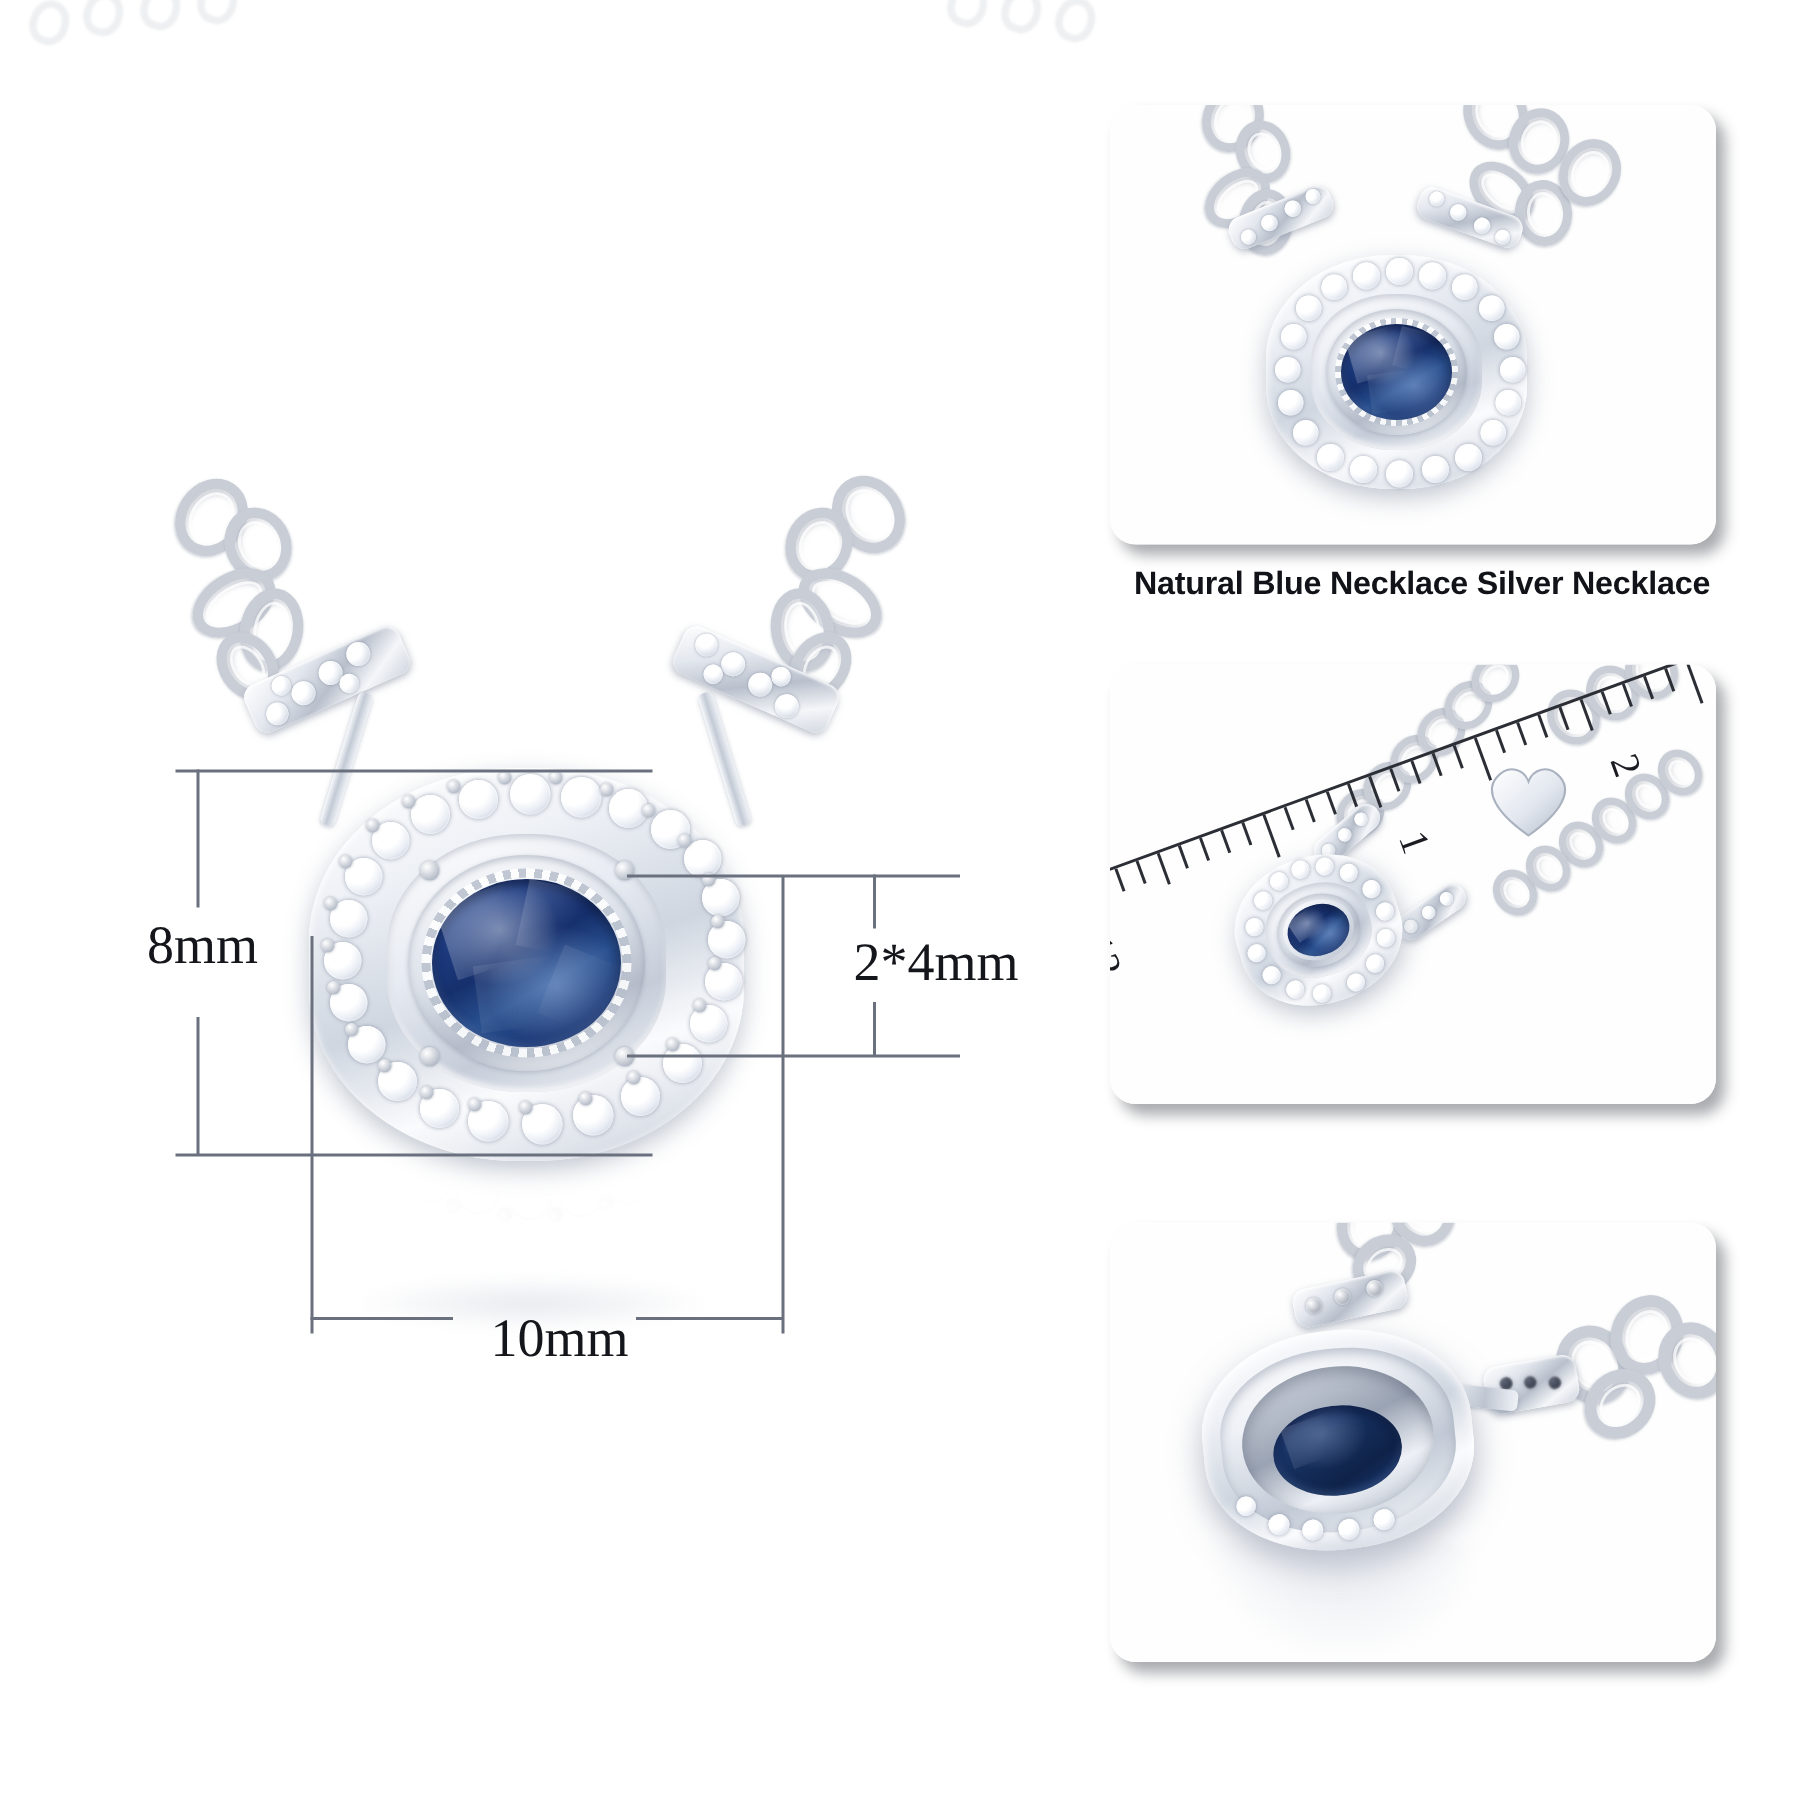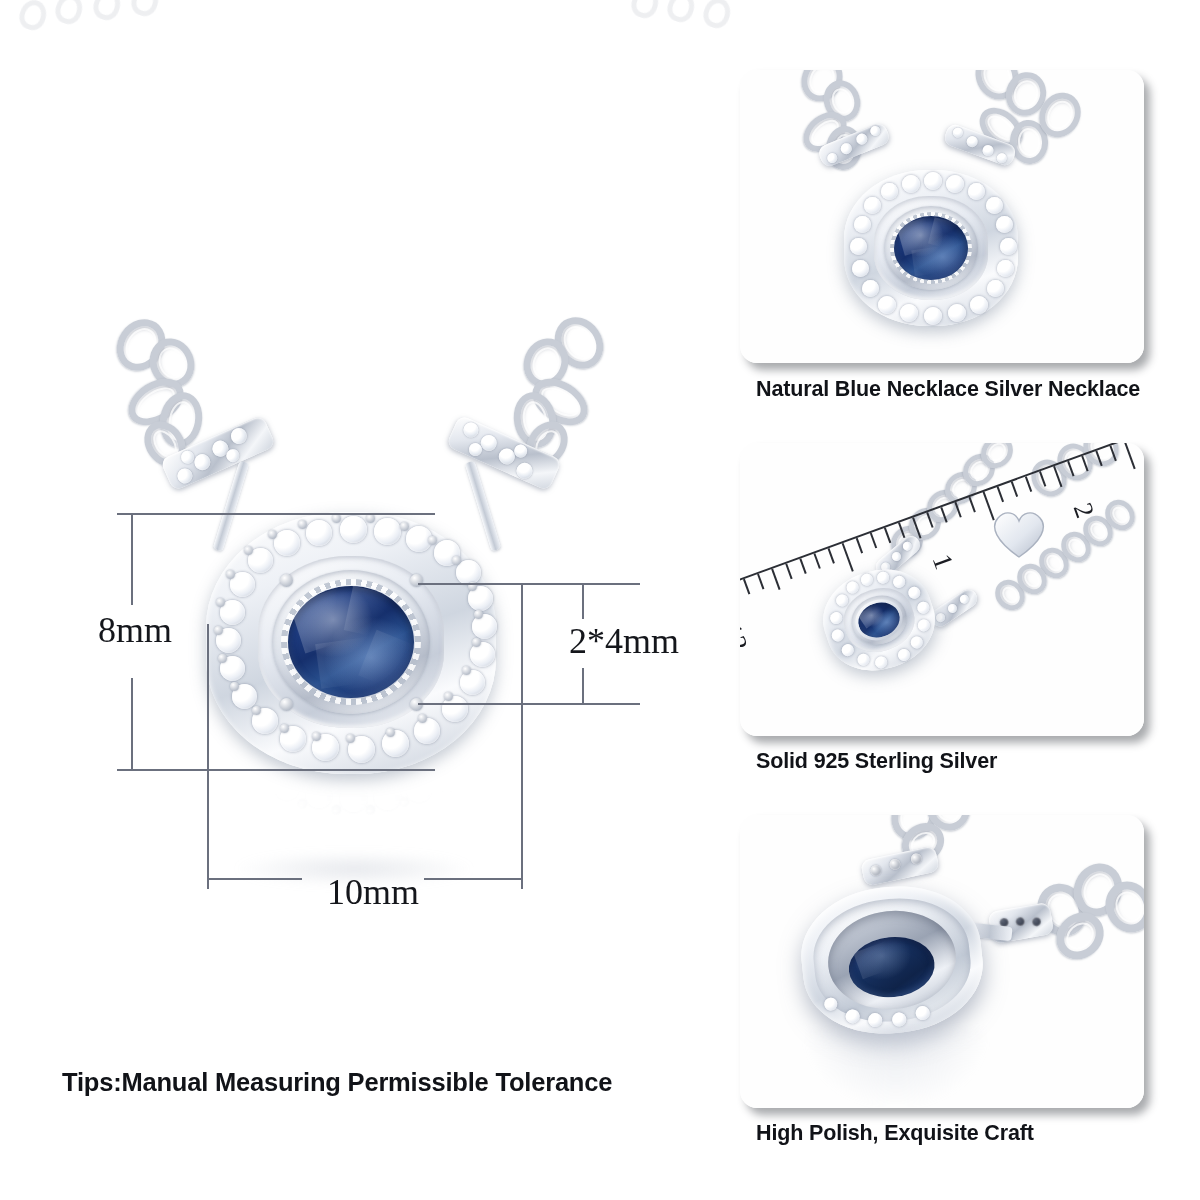--- a/index.html
+++ b/index.html
@@ -386,21 +386,20 @@
       <div class="dimline dim-v" style="left:207px; top:624px; height:265px;"></div>
 
       <div class="dimline dim-v" style="left:521px; top:584px; height:305px;"></div>
 
       <div class="dimline dim-h" style="left:207px; top:878px; width:95px;"></div>
 
       <div class="dimline dim-h" style="left:424px; top:878px; width:98px;"></div>
       <span class="dim-label" style="left:327px; top:874px; font-size:36px;">10mm</span>
     </div>
 
-    <div class="tips">Tips:Manual Measuring Permissible Tolerance</div>
   </div>
 
   <div class="right-panel">
 
     <div class="card" style="top:70px;">
       <div class="card-photo">
 
         <div class="link" style="position:absolute;left:62px;  top:-14px; width:40px;height:46px;border-width:6px;transform:rotate(26deg);"></div>
         <div class="link" style="position:absolute;left:84px;  top:10px;  width:36px;height:42px;border-width:6px;transform:rotate(-18deg);"></div>
         <div class="link" style="position:absolute;left:68px;  top:38px;  width:34px;height:48px;border-width:6px;transform:rotate(52deg);"></div>
@@ -568,21 +567,20 @@
           <div class="tick" style="left:435px; height:16px;"></div>
           <div class="tick" style="left:450px; height:30px;"></div>
           <div class="tick" style="left:465px; height:16px;"></div>
 
           <span class="ruler-num" style="left:4px;   top:38px;">12</span>
           <span class="ruler-num" style="left:232px; top:38px;">1</span>
           <span class="ruler-num" style="left:382px; top:38px;">2</span>
         </div>
       </div>
     </div>
-    <div class="card-label" style="top:749px;">Solid 925 Sterling Silver</div>
 
     <div class="card" style="top:815px;">
       <div class="card-photo">
 
         <div class="link" style="position:absolute;left:152px;top:-24px; width:44px;height:50px;border-width:7px;transform:rotate(28deg);"></div>
         <div class="link" style="position:absolute;left:186px;top:-34px; width:44px;height:50px;border-width:7px;transform:rotate(-18deg);"></div>
         <div class="link" style="position:absolute;left:164px;top:6px;   width:38px;height:44px;border-width:7px;transform:rotate(56deg);"></div>
 
         <div class="link" style="position:absolute;left:298px;top:68px;  width:48px;height:54px;border-width:8px;transform:rotate(-28deg);"></div>
         <div class="link" style="position:absolute;left:334px;top:48px;  width:48px;height:54px;border-width:8px;transform:rotate(22deg);"></div>
@@ -624,16 +622,15 @@
           <div class="pave" style="left:84px;  top:126px; width:14px; height:14px;"></div>
           <div class="pave" style="left:108px; top:122px; width:14px; height:14px;"></div>
           <div class="pave" style="left:18px;  top:104px; width:13px; height:13px;"></div>
         </div>
 
         <div style="position:absolute; left:66px; top:214px; width:180px; height:76px;
                     background:radial-gradient(ellipse at 50% 0%, rgba(196,203,216,.40), rgba(255,255,255,0) 74%);
                     filter:blur(3px);"></div>
       </div>
     </div>
-    <div class="card-label" style="top:1121px;">High Polish, Exquisite Craft</div>
 
   </div>
 </div>
 
 </body></html>

